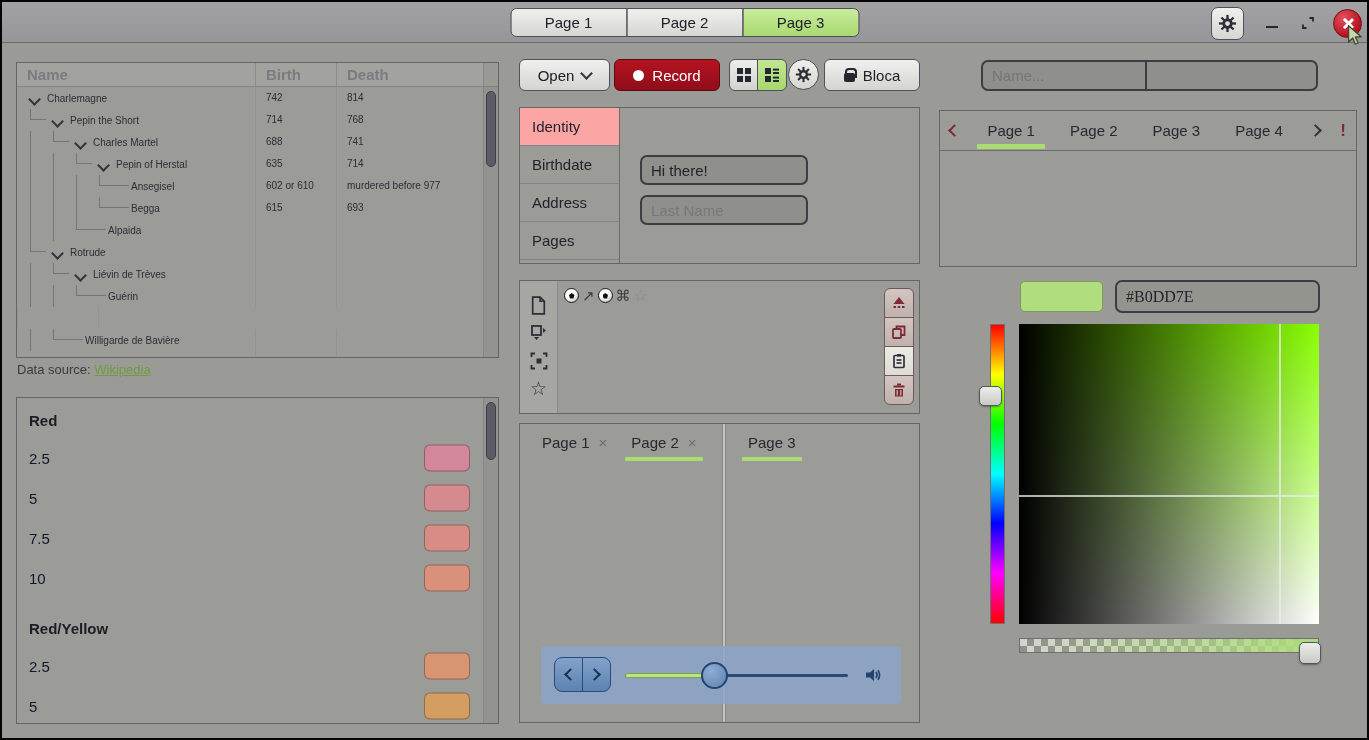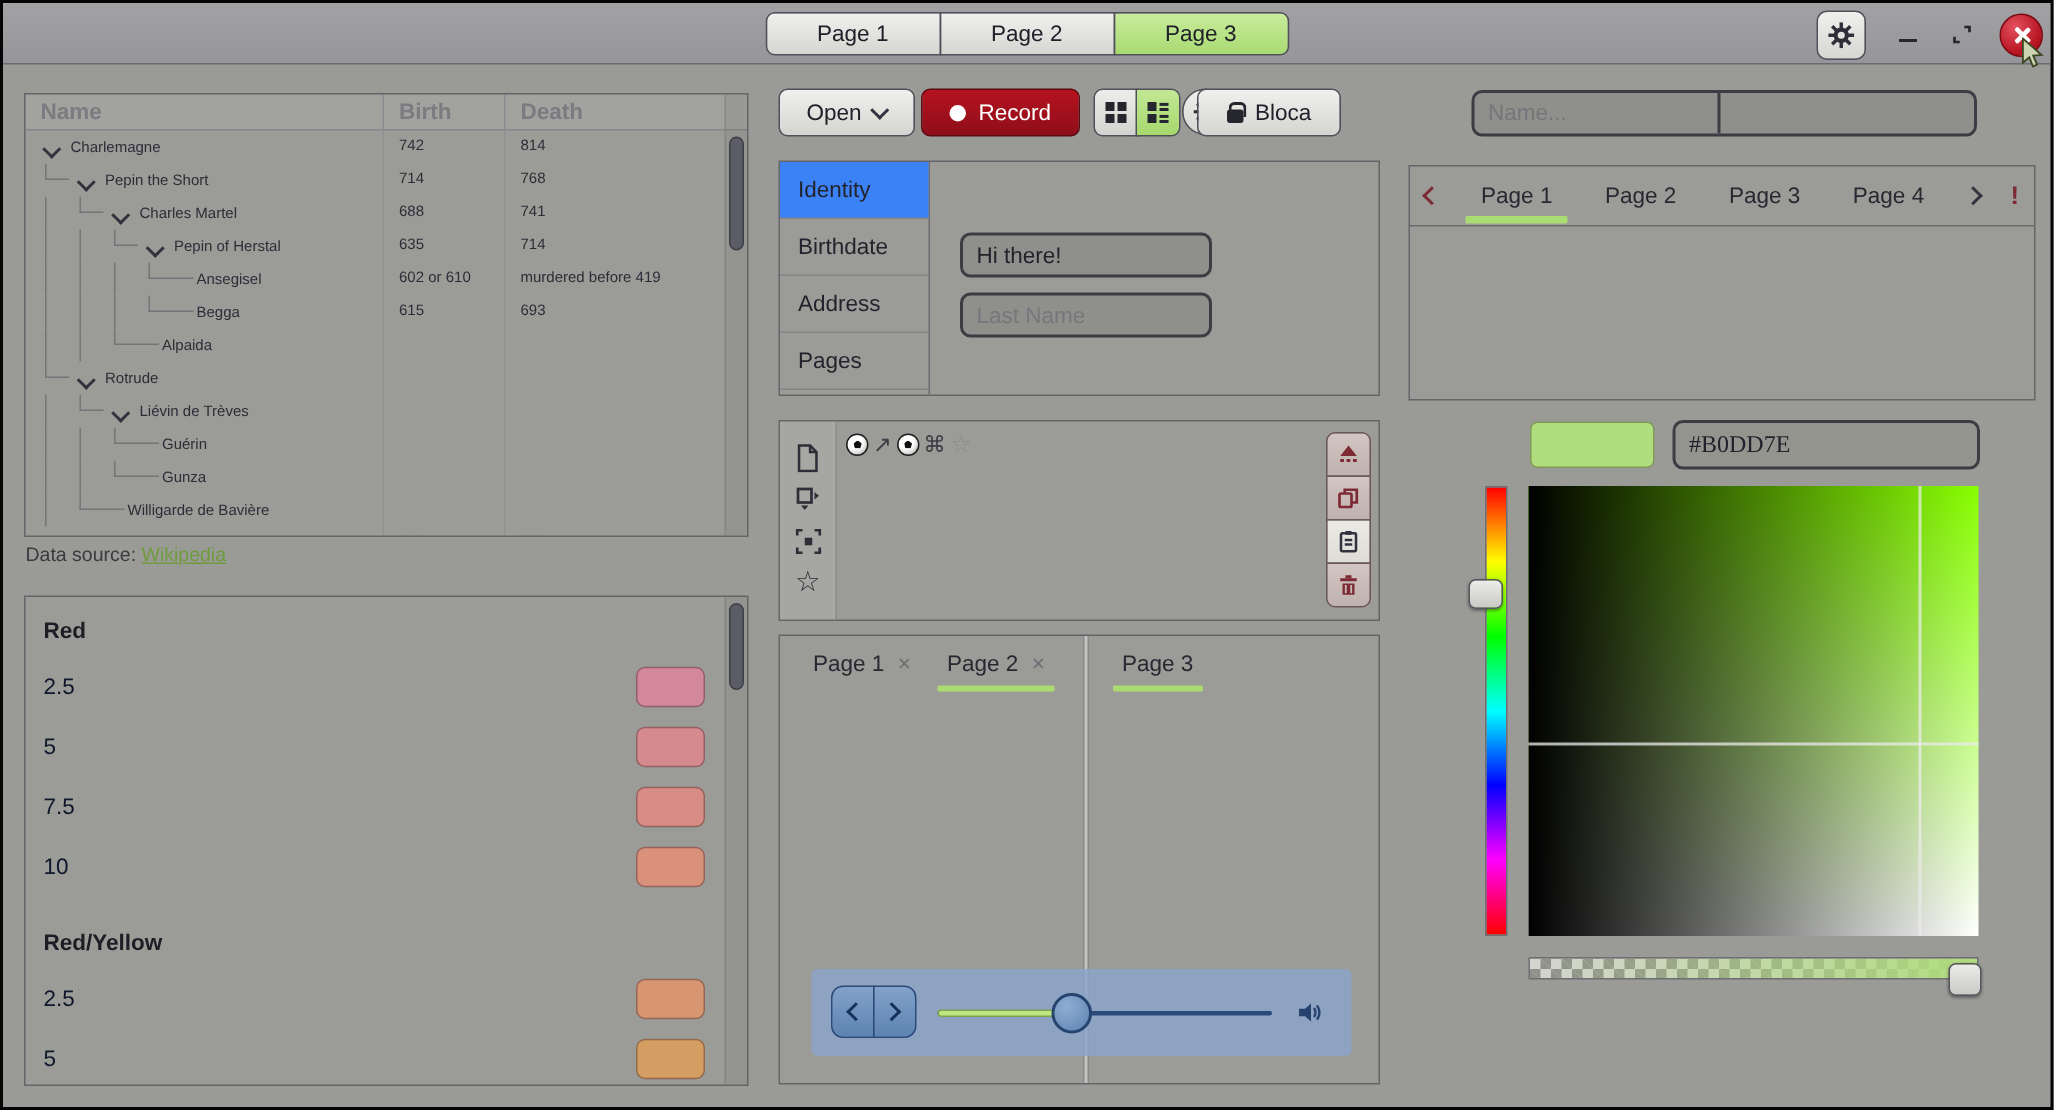--- a/index.html
+++ b/index.html
@@ -75,21 +75,21 @@
   .toggle.second{border-radius:0 6px 6px 0;margin-left:-1px;}
   .toggle.on{background:linear-gradient(#c2e794,#a6d86e);}
   .roundbtn{position:absolute;width:31px;height:31px;border-radius:50%;border:1px solid #50505a;
     background:linear-gradient(#efefed,#d5d5d1);display:flex;align-items:center;justify-content:center;}
   .lock{position:relative;width:11px;height:9px;background:#26262e;border-radius:2px;margin-top:5px;}
   .lock::before{content:"";position:absolute;left:1.5px;top:-5.5px;width:8px;height:8px;
     border:2px solid #26262e;border-bottom:none;border-radius:4px 4px 0 0;}
   
   .ftabs{position:absolute;left:0;top:0;width:100px;height:100%;border-right:1px solid #6c6c70;}
   .ftab{height:38px;line-height:38px;padding-left:12px;font-size:15px;color:#23232d;border-bottom:1px solid #84848a;}
-  .ftab.active{background:#3b82f6;}
+  .ftab.active{background:#fca5a5;}
   .tinput{position:absolute;height:30px;border:2px solid #3c3c44;border-radius:7px;background:#8f8f8b;
     color:#22222c;font-size:15px;padding:0 9px;font-family:"Liberation Sans",sans-serif;outline:none;width:168px;}
   .tinput::placeholder{color:#77777d;opacity:1;}
   
   .istrip{position:absolute;left:0;top:0;width:38px;height:100%;background:#a6a6a2;border-right:1px solid #8a8a8e;
     display:flex;flex-direction:column;align-items:center;justify-content:space-around;padding:10px 0;}
   .glyphrow{position:absolute;left:44px;top:5px;display:flex;align-items:center;gap:3px;font-size:15px;color:#3c3c46;}
   .ball{width:15px;height:15px;border-radius:50%;display:inline-block;position:relative;
     background:radial-gradient(circle at 38% 32%,#ffffff 42%,#d8d8d8 68%,#8e8e8e);border:1px solid #1e1e1e;}
   .ball::after{content:"";position:absolute;left:4px;top:4px;width:5.5px;height:5.5px;background:#101010;
@@ -253,21 +253,21 @@
         </div>
         <div class="trow">
           <div class="tc1">
             <span class="guide"></span>
             <span class="guide"></span>
             <span class="guide"></span>
             <span class="conn ext"></span>
             <span class="tlabel">Ansegisel</span>
           </div>
           <div class="tc2">602 or 610</div>
-          <div class="tc3">murdered before 419</div>
+          <div class="tc3">murdered before 977</div>
         </div>
         <div class="trow">
           <div class="tc1">
             <span class="guide"></span>
             <span class="guide"></span>
             <span class="guide"></span>
             <span class="conn ext"></span>
             <span class="tlabel">Begga</span>
           </div>
           <div class="tc2">615</div>
@@ -310,26 +310,20 @@
           <div class="tc1">
             <span class="guide"></span>
             <span class="guide"></span>
             <span class="conn ext"></span>
             <span class="tlabel">Guérin</span>
           </div>
           <div class="tc2"></div>
           <div class="tc3"></div>
         </div>
         <div class="trow">
-          <div class="tc1">
-            <span class="guide"></span>
-            <span class="guide"></span>
-            <span class="conn ext"></span>
-            <span class="tlabel">Gunza</span>
-          </div>
           <div class="tc2"></div>
           <div class="tc3"></div>
         </div>
         <div class="trow">
           <div class="tc1">
             <span class="guide"></span>
             <span class="conn ext"></span>
             <span class="tlabel">Willigarde de Bavière</span>
           </div>
           <div class="tc2"></div>
@@ -424,21 +418,21 @@
           <rect x="8.8" y="1" width="2.4" height="18"></rect>
           <rect x="8.8" y="1" width="2.4" height="18" transform="rotate(45 10 10)"></rect>
           <rect x="8.8" y="1" width="2.4" height="18" transform="rotate(90 10 10)"></rect>
           <rect x="8.8" y="1" width="2.4" height="18" transform="rotate(135 10 10)"></rect>
           <circle cx="10" cy="10" r="5.4"></circle>
         </g>
         <circle cx="10" cy="10" r="2.5" fill="#e2e2de"></circle>
       </svg>
     </span>
   </div>
-  <div class="btn" style="left:796px;top:57px;width:96px;">
+  <div class="btn" style="left:822px;top:57px;width:96px;">
     <span class="lock"></span>
     <span>Bloca</span>
   </div>
 
   <div class="panel" style="left:517px;top:105px;width:401px;height:157px;">
     <div class="ftabs" id="form-tabs">
         <div class="ftab active">Identity</div>
         <div class="ftab">Birthdate</div>
         <div class="ftab">Address</div>
         <div class="ftab">Pages</div>

